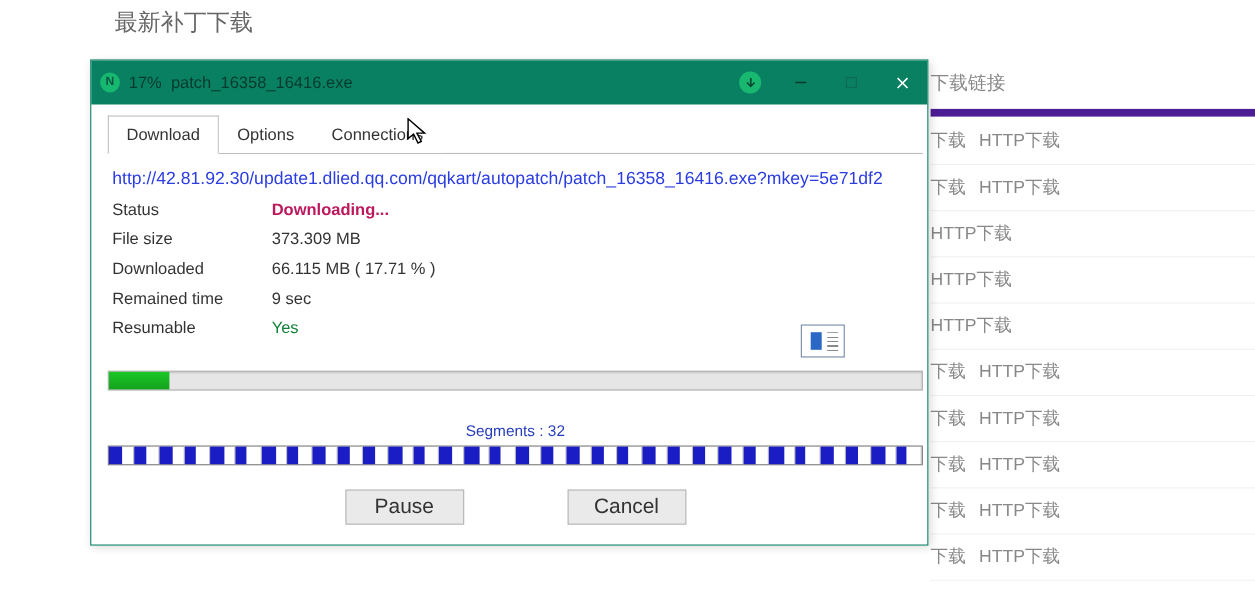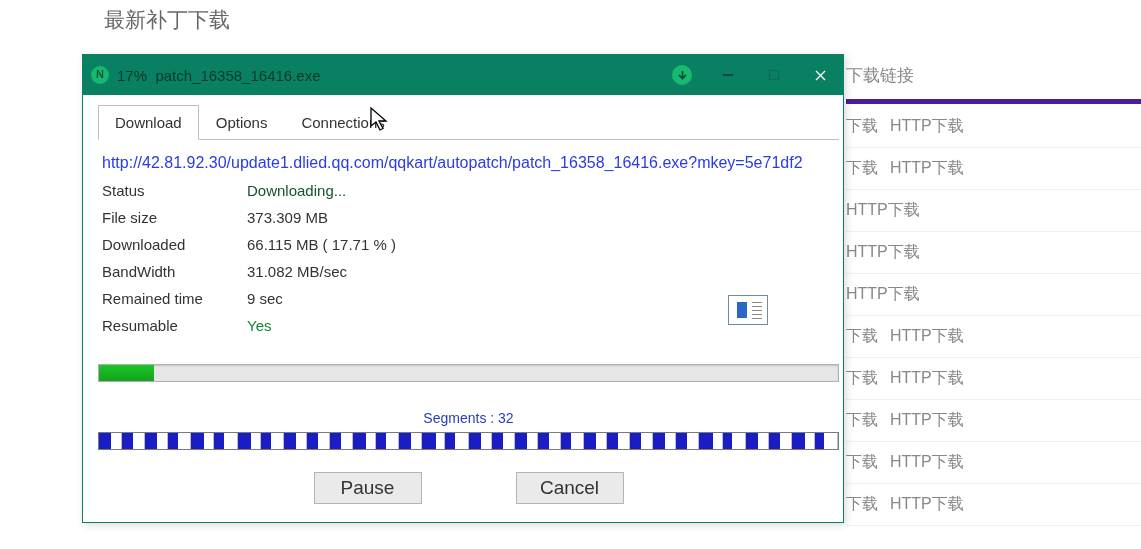--- a/index.html
+++ b/index.html
@@ -16,21 +16,21 @@
     .bg-columns {
       position: absolute;
       top: 64px;
       left: 846px;
       right: 0;
       color: #888888;
     }
     .bg-header {
       font-size: 17px;
       padding-bottom: 12px;
-      border-bottom: 5px solid #4c1d95;
+      border-bottom: 7px solid #4c1d95;
       margin-bottom: 2px;
       font-family: Liberation Mono, monospace;
     }
     .bg-row {
       border-bottom: 1px solid #f0f0f0;
       font-size: 16px;
       color: #888888;
       padding: 10px 0;
     }
     .bg-row span { margin-right: 12px; cursor: pointer; }
@@ -125,21 +125,21 @@
       margin-left: 4px;
     }
     .info-row {
       display: flex;
       align-items: center;
       margin-bottom: 10px;
       font-size: 15px;
       color: #333;
     }
     .info-label { width: 145px; }
-    .info-value.downloading { color: #14532d; }
+    .info-value.downloading { color: #be185d; font-weight: bold; }
     .info-value.yes { color: #128339; }
 
     .preview-icon {
       position: absolute;
       right: 75px;
       top: 240px;
       width: 40px; height: 30px;
       border: 1px solid #7189a8;
       background: #ffffff;
       display: flex;
@@ -284,24 +284,20 @@
       </div>
       <div class="info-row">
         <div class="info-label">File size</div>
         <div class="info-value">373.309 MB</div>
       </div>
       <div class="info-row">
         <div class="info-label">Downloaded</div>
         <div class="info-value">66.115 MB ( 17.71 % )</div>
       </div>
       <div class="info-row">
-        <div class="info-label">BandWidth</div>
-        <div class="info-value">31.082 MB/sec</div>
-      </div>
-      <div class="info-row">
         <div class="info-label">Remained time</div>
         <div class="info-value">9 sec</div>
       </div>
       <div class="info-row">
         <div class="info-label">Resumable</div>
         <div class="info-value yes">Yes</div>
       </div>
     </div>
 
     <div class="preview-icon">

